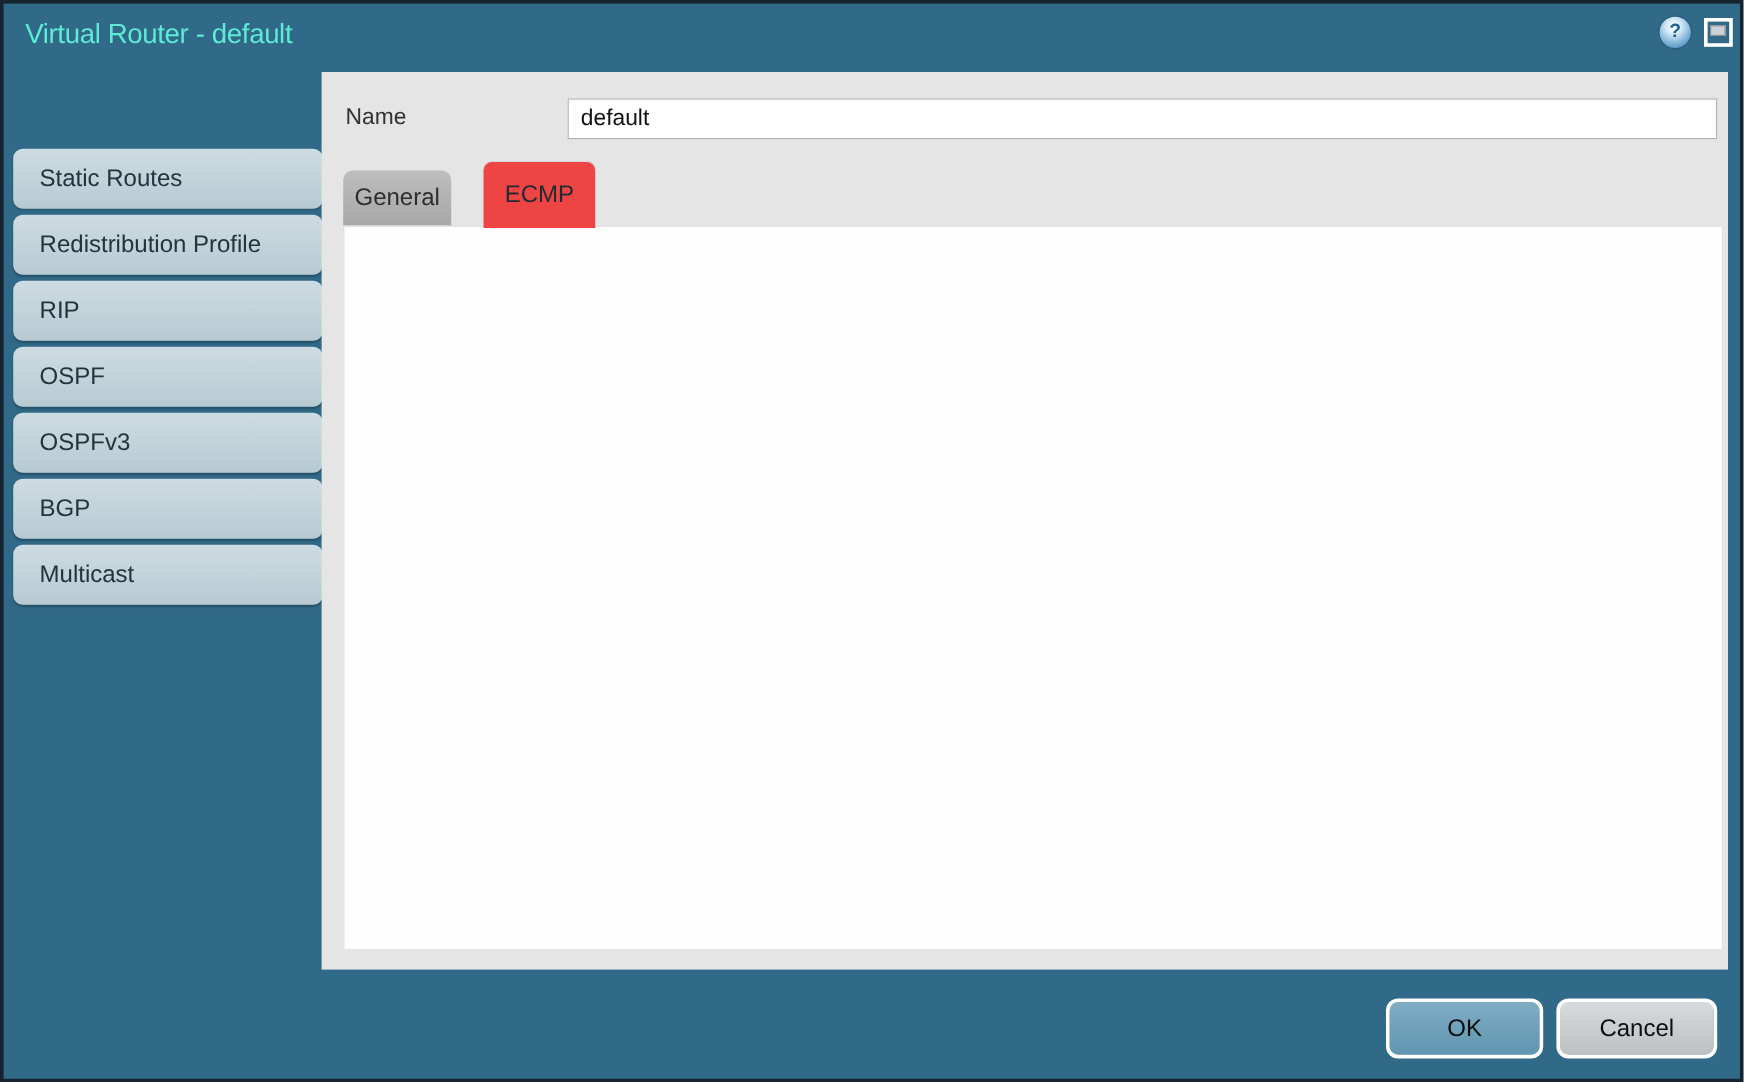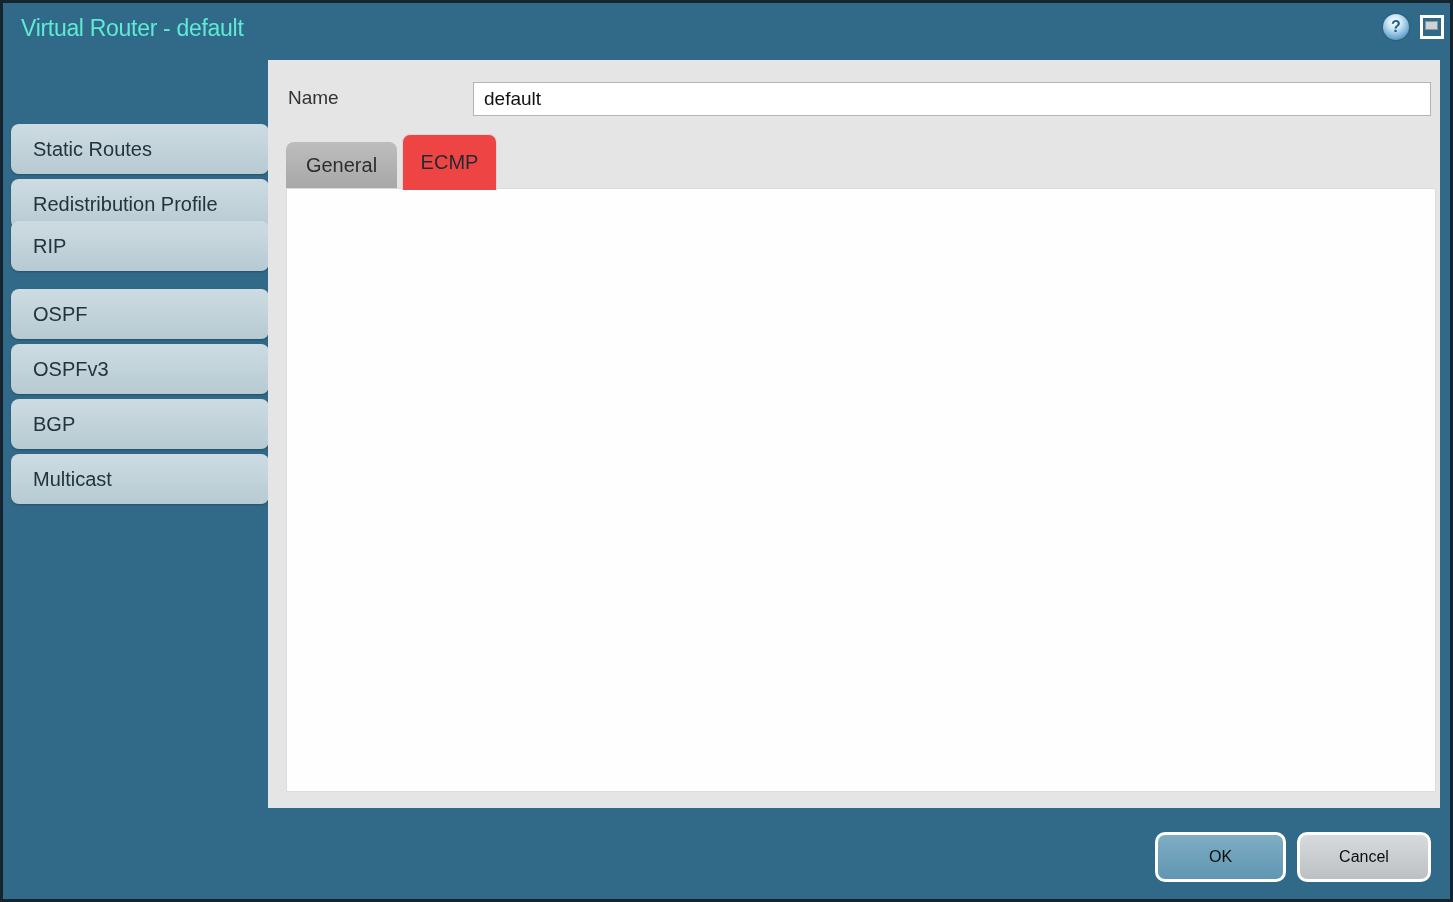--- a/index.html
+++ b/index.html
@@ -39,21 +39,21 @@
   
   .content { position:absolute; left:265px; top:57px; width:1172px; height:748px; background:#e5e5e5; }
   .name-label { position:absolute; left:285px; top:84px; width:120px; font-size:19px; color:#333; }
   .name-input {
     position:absolute; left:470px; top:79px; width:958px; height:34px;
     border:1px solid #b3b3b3; background:#fff; font-size:19px; padding:0 10px; color:#111;
   }
   
   .inner-tab { position:absolute; text-align:center; font-size:20px; cursor:pointer; }
   .tab-general {
-    left:283px; top:139px; width:111px; height:47px; line-height:47px;
+    left:283px; top:139px; width:90px; height:47px; line-height:47px;
     background:linear-gradient(#bdbdbd,#a7a7a7); border-radius:8px 8px 0 0; color:#2e2e2e; z-index:1;
   }
   .tab-ecmp {
     left:399px; top:131px; width:95px; height:56px; line-height:54px;
     background:#ef4444; border-radius:8px 8px 0 0; color:#1f2b33; z-index:3;
     border:1px solid #d8d8d8; border-bottom:none;
   }
   .ecmp-panel {
     position:absolute; left:283px; top:185px; width:1150px; height:604px;
     background:#fefefe; border:1px solid #dcdcdc; z-index:2;
@@ -115,38 +115,38 @@
   .del-btn { left:90px; }
   .mini-ico { position:absolute; left:0; top:0; width:23px; height:23px; border-radius:5px;
     text-align:center; line-height:21px; font-weight:bold; font-size:20px; }
   .add-ico { background:linear-gradient(#fdfdfb,#e9ecdf); border:1px solid #aab0a0; color:#7fa41f; }
   .del-ico { background:linear-gradient(#f2f3f4,#dde0e2); border:1px solid #b5b9bc; color:#8e4444; }
   .tb-label { position:absolute; left:30px; top:0; line-height:23px; font-size:18px; }
   .add-label { color:#ffffff; }
   .del-label { color:#a3abb1; }
   
   .foot-btn { position:absolute; top:829px; height:50px; border:3px solid #ffffff; border-radius:10px;
-    text-align:center; font-size:16px; color:#0d0d0d; cursor:pointer; }
+    text-align:center; font-size:20px; color:#0d0d0d; cursor:pointer; }
   .ok-btn { left:1152px; width:131px; line-height:44px; background:linear-gradient(#7fadc4,#6096b1); }
   .cancel-btn { left:1294px; width:134px; line-height:44px; background:linear-gradient(#d8dbdd,#bcc0c3); }
 </style>
 </head>
 <body>
 
 <div id="stage">
 
   <div class="title">Virtual Router - default</div>
   <div class="help-ico">?</div>
   <div class="win-ico">
       <div class="inner"></div>
     </div>
 
   <div class="side-tab" style="top:121px">Static Routes</div>
   <div class="side-tab" style="top:176px">Redistribution Profile</div>
-  <div class="side-tab" style="top:218px">RIP</div>
+  <div class="side-tab" style="top:231px">RIP</div>
   <div class="side-tab" style="top:286px">OSPF</div>
   <div class="side-tab" style="top:341px">OSPFv3</div>
   <div class="side-tab" style="top:396px">BGP</div>
   <div class="side-tab" style="top:451px">Multicast</div>
 
   <div class="content"></div>
 
   <div class="name-label">Name</div>
   <input class="name-input" type="text" value="default" style="">
 

